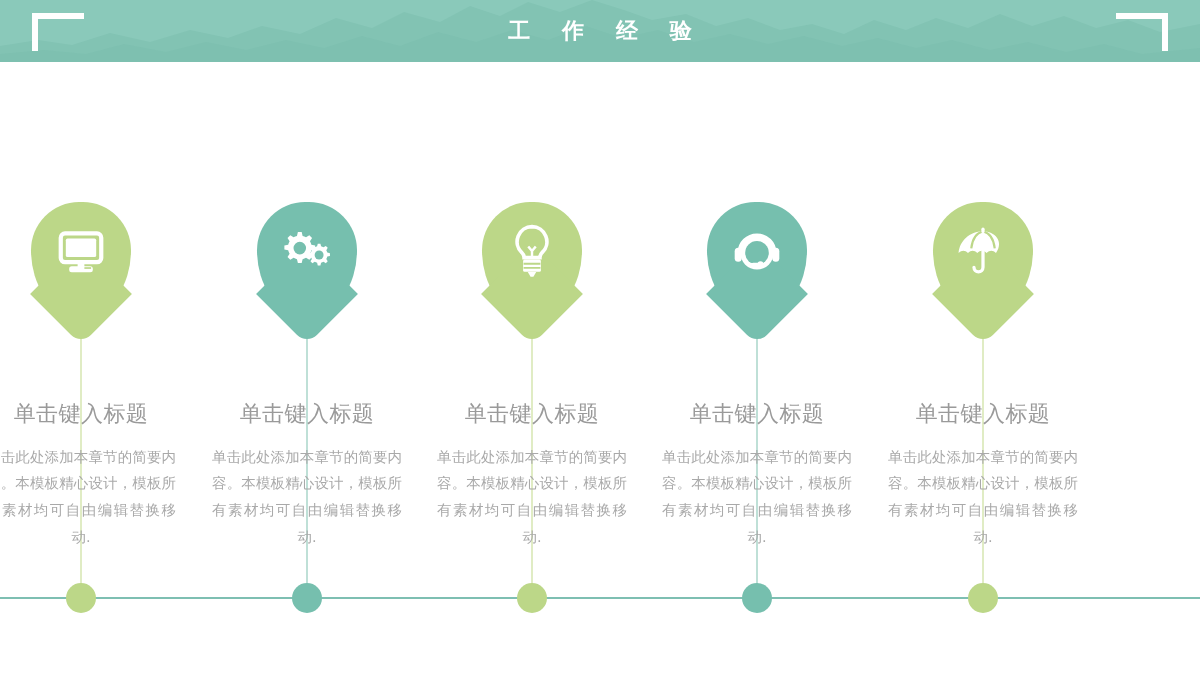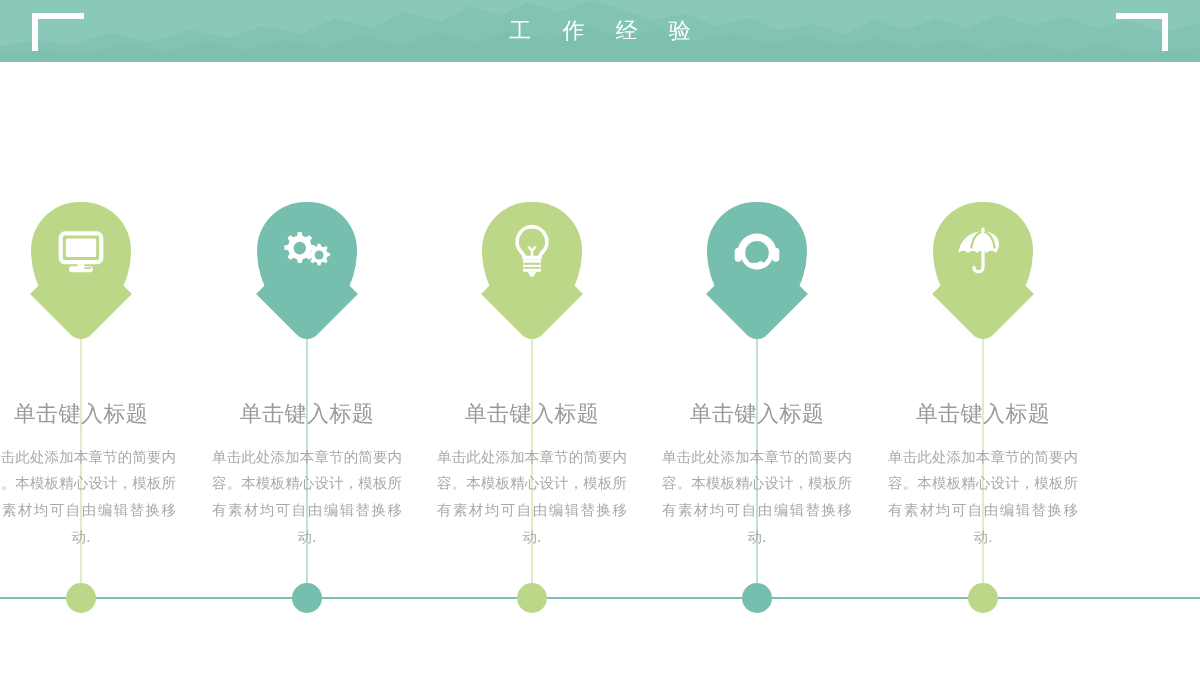--- a/index.html
+++ b/index.html
@@ -27,21 +27,21 @@
     position:absolute; left:0; top:0;
     width:1200px; height:62px;
     opacity:.55;
   }
   .header-title {
     position:absolute; left:0; top:0;
     width:1200px; height:62px;
     display:flex; align-items:center; justify-content:center;
     color:#ffffff;
     font-size:22px;
-    font-weight:normal;
+    font-weight:bold;
     letter-spacing:.55em;
     text-indent:.55em;
     font-family:"DejaVu Sans","Liberation Sans",sans-serif;
     z-index:4;
   }
   .corner {
     position:absolute; top:13px;
     width:52px; height:38px;
     z-index:5;
   }

